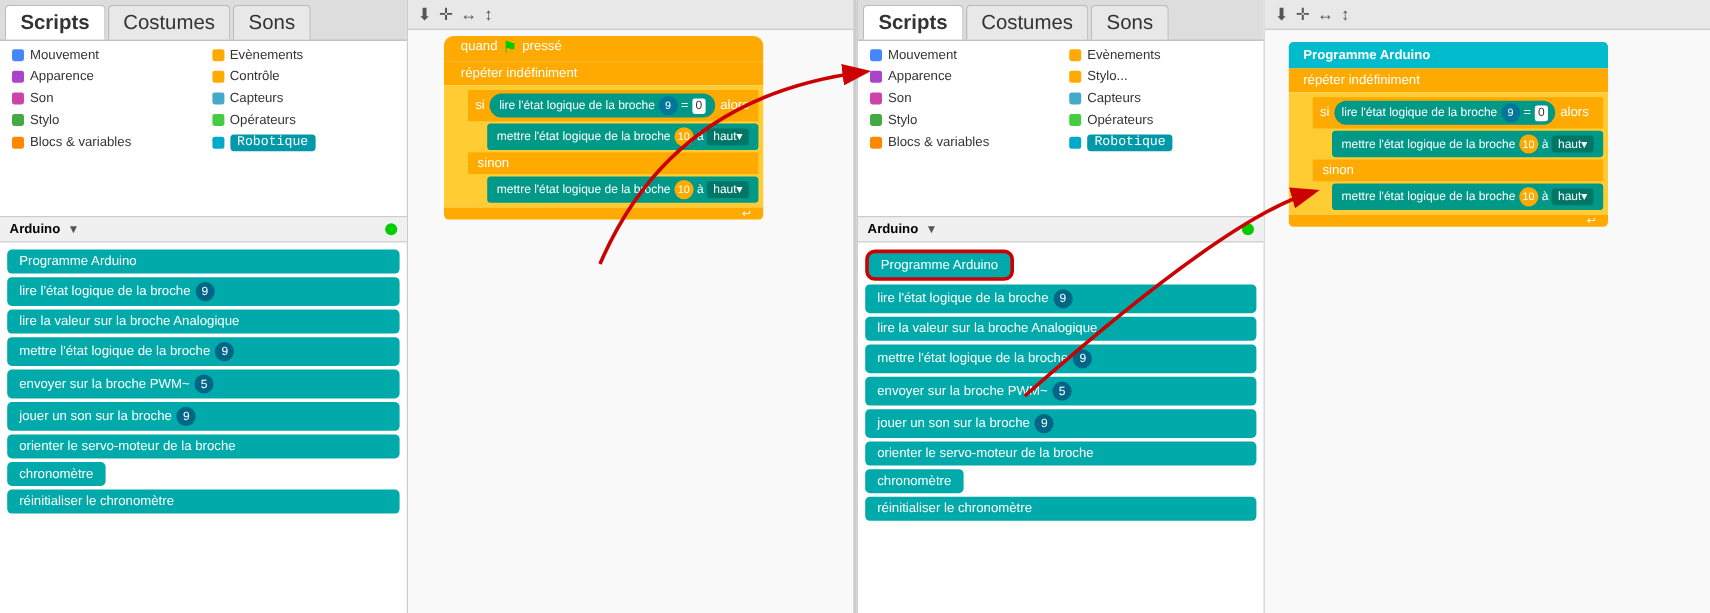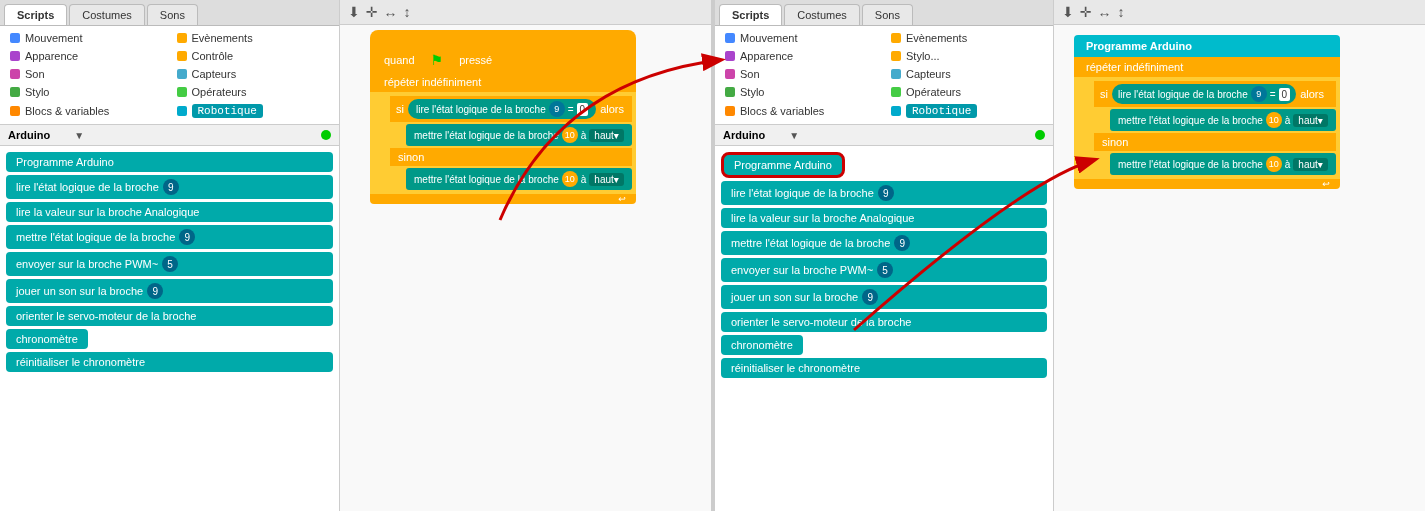--- a/index.html
+++ b/index.html
@@ -52,21 +52,21 @@
       padding: 4px 4px 0 4px;
       gap: 2px;
     }
 
     .tab {
       padding: 4px 12px;
       background: #e8e8e8;
       border: 1px solid #bbb;
       border-bottom: none;
       cursor: pointer;
-      font-size: 11px;
+      font-size: 17px;
       border-radius: 4px 4px 0 0;
       color: #333;
     }
 
     .tab.active {
       background: #fff;
       font-weight: bold;
     }
 
     .toolbar {
@@ -118,21 +118,22 @@
     }
 
     
     .arduino-header {
       display: flex;
       align-items: center;
       padding: 4px 8px;
       border-top: 1px solid #ccc;
       border-bottom: 1px solid #ccc;
       background: #f0f0f0;
-      gap: 24px;
+      gap: 6px;
+      margin-top: 48px;
     }
 
     .arduino-label { font-weight: bold; font-size: 11px; }
     .arduino-dot {
       width: 10px; height: 10px; border-radius: 50%;
       background: #00cc00; margin-left: auto;
     }
 
     
     .blocks-list {
@@ -258,21 +259,21 @@
 
     <div class="toolbar">
       <span class="toolbar-icon">⬇</span>
       <span class="toolbar-icon">✛</span>
       <span class="toolbar-icon">↔</span>
       <span class="toolbar-icon">↕</span>
     </div>
 
     <div style="position:absolute; top:30px; left:30px;">
 
-      <div style="background:#ffaa00; color:#fff; padding:22px 14px 4px 14px; border-radius:8px 8px 0 0; font-size:11px; display:flex; align-items:center; gap:16px;">
+      <div style="background:#ffaa00; color:#fff; padding:1px 14px 4px 14px; border-radius:8px 8px 0 0; font-size:11px; display:flex; align-items:center; gap:4px;">
         <span>quand</span>
         <span style="color:#00cc00; font-size:14px;">⚑</span>
         <span>pressé</span>
       </div>
 
       <div style="background:#ffaa00; color:#fff; padding:4px 14px; font-size:11px;">répéter indéfiniment</div>
 
       <div style="background:#ffcc33; padding:4px 4px 4px 20px; display:flex; flex-direction:column; gap:2px;">
 
         <div style="background:#ffaa00; color:#fff; padding:3px 6px; font-size:11px; display:flex; align-items:center; gap:4px; flex-wrap:wrap;">

